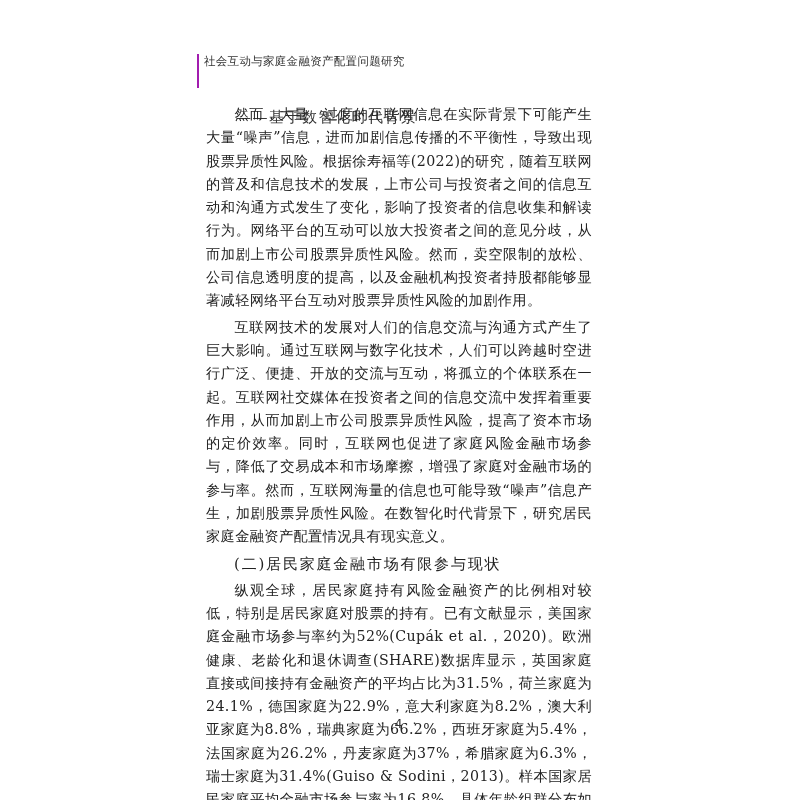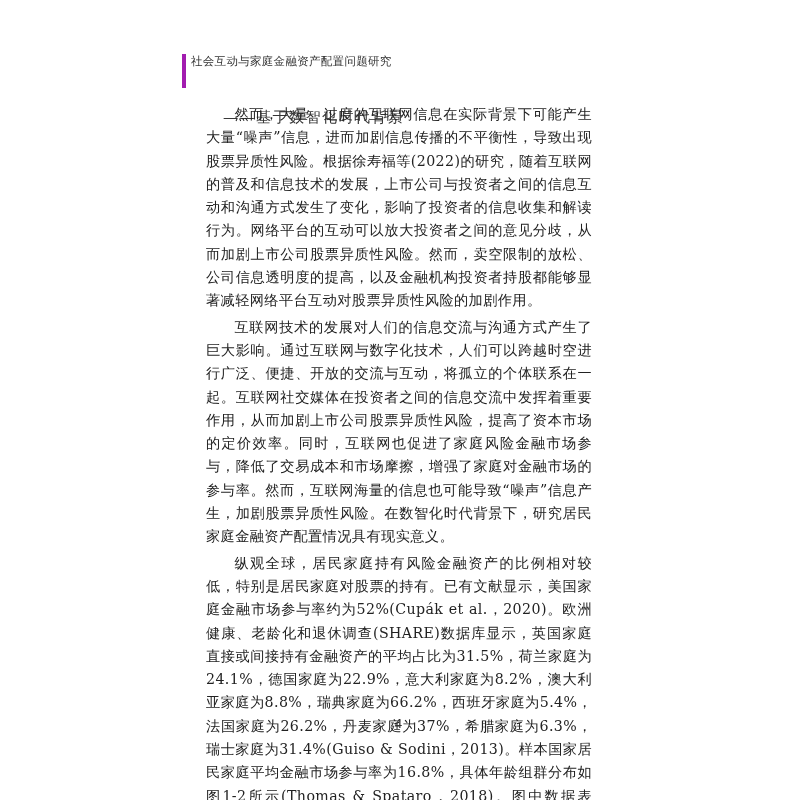--- a/index.html
+++ b/index.html
@@ -16,23 +16,23 @@
       color: #222222;
     }
     .page {
       position: absolute;
       left: 0; top: 0;
       width: 800px; height: 800px;
       background: #ffffff;
     }
     .running-head {
       position: absolute;
-      left: 182px;
+      left: 197px;
       top: 54px;
-      border-left: 4px solid #a21caf;
+      border-left: 2px solid #a21caf;
       padding-left: 5px;
       height: 34px;
     }
     .running-head .title {
       font-family: "DejaVu Sans", "Liberation Sans", sans-serif;
       font-size: 11.5px;
       line-height: 15px;
       color: #333;
       letter-spacing: 0.3px;
       white-space: nowrap;
@@ -88,18 +88,19 @@
 <div class="page">
 
   <div class="running-head">
     <div class="title">社会互动与家庭金融资产配置问题研究</div>
     <div class="subtitle">——基于数智化时代背景</div>
   </div>
 
   <div class="content">
     <p class="para">然而，大量、过度的互联网信息在实际背景下可能产生大量“噪声”信息，进而加剧信息传播的不平衡性，导致出现股票异质性风险。根据徐寿福等(2022)的研究，随着互联网的普及和信息技术的发展，上市公司与投资者之间的信息互动和沟通方式发生了变化，影响了投资者的信息收集和解读行为。网络平台的互动可以放大投资者之间的意见分歧，从而加剧上市公司股票异质性风险。然而，卖空限制的放松、公司信息透明度的提高，以及金融机构投资者持股都能够显著减轻网络平台互动对股票异质性风险的加剧作用。</p>
     <p class="para">互联网技术的发展对人们的信息交流与沟通方式产生了巨大影响。通过互联网与数字化技术，人们可以跨越时空进行广泛、便捷、开放的交流与互动，将孤立的个体联系在一起。互联网社交媒体在投资者之间的信息交流中发挥着重要作用，从而加剧上市公司股票异质性风险，提高了资本市场的定价效率。同时，互联网也促进了家庭风险金融市场参与，降低了交易成本和市场摩擦，增强了家庭对金融市场的参与率。然而，互联网海量的信息也可能导致“噪声”信息产生，加剧股票异质性风险。在数智化时代背景下，研究居民家庭金融资产配置情况具有现实意义。</p>
+    <h2 class="section-heading">(二)居民家庭金融市场有限参与现状</h2>
     <p class="para">纵观全球，居民家庭持有风险金融资产的比例相对较低，特别是居民家庭对股票的持有。已有文献显示，美国家庭金融市场参与率约为52%(Cupák et al.，2020)。欧洲健康、老龄化和退休调查(SHARE)数据库显示，英国家庭直接或间接持有金融资产的平均占比为31.5%，荷兰家庭为24.1%，德国家庭为22.9%，意大利家庭为8.2%，澳大利亚家庭为8.8%，瑞典家庭为66.2%，西班牙家庭为5.4%，法国家庭为26.2%，丹麦家庭为37%，希腊家庭为6.3%，瑞士家庭为31.4%(Guiso &amp; Sodini，2013)。样本国家居民家庭平均金融市场参与率为16.8%，具体年龄组群分布如图1-2所示(Thomas &amp; Spataro，2018)。图中数据表明，居民家庭金融市场参与率总体保持在一个较为稳定的水平，大部分家庭并不直接或间接参与金融市场，在全球范围内相当比例的家庭不愿持有风险金融资产，这一现象在金融文献中被称为风险金融市场有限参与之谜(Gardini &amp; Magi，2007)。</p>
   </div>
 
   <div class="page-number">· 4 ·</div>
 
 </div>
 
 </body></html>

